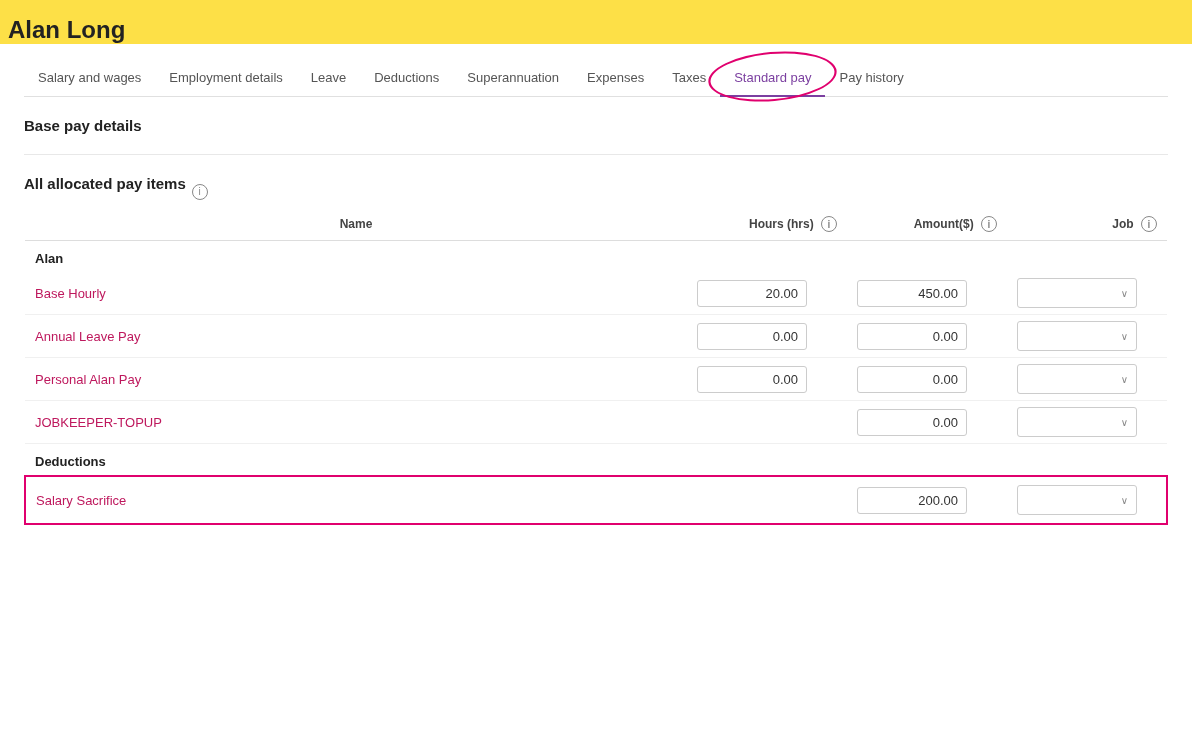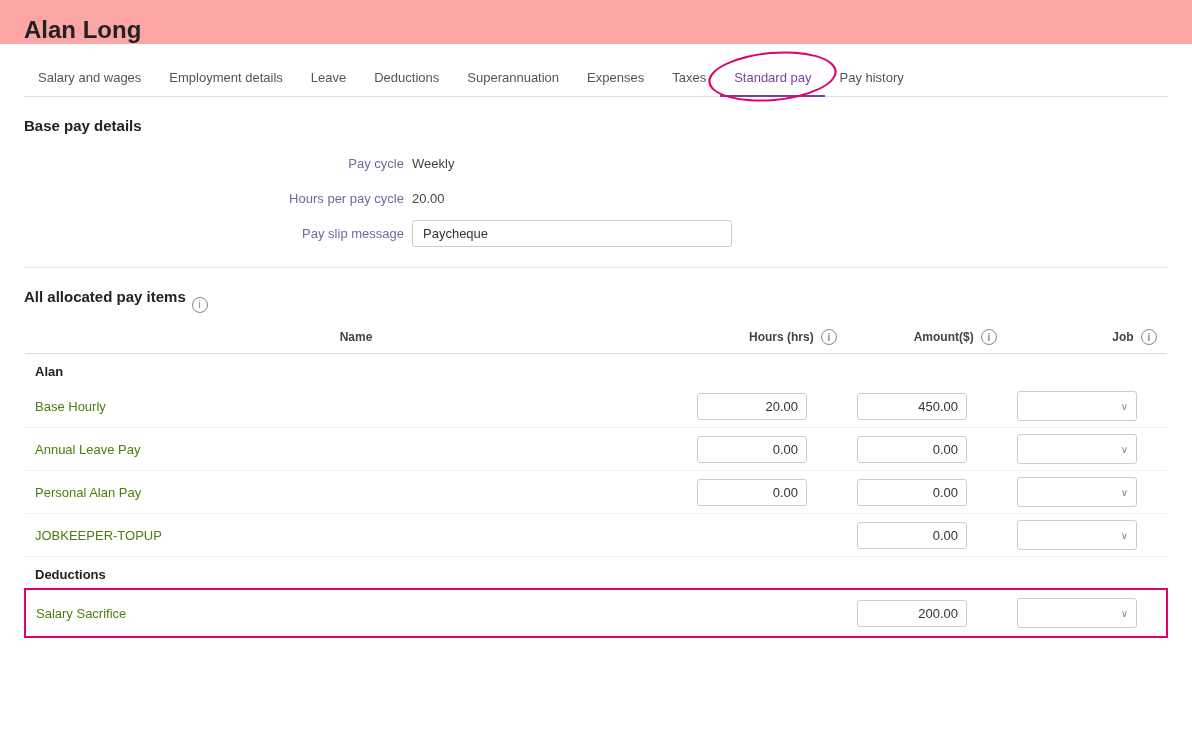--- a/index.html
+++ b/index.html
@@ -1,18 +1,18 @@
 <!DOCTYPE html>
 <html><head>
   <meta charset="utf-8">
   <style>
     * { box-sizing: border-box; margin: 0; padding: 0; }
     body { font-family: Arial, sans-serif; background: #f0f0f0; font-size: 14px; color: #333; }
     .page { background: #fff; max-width: 1192px; min-height: 750px; margin: 0 auto; }
-    .page-header { padding: 16px 24px 0; background: #fca5a5; }
+    .page-header { padding: 16px 8px 0; background: #fde047; }
     .page-title { font-size: 24px; font-weight: 600; color: #222; margin-bottom: 12px; }
     .top-tabs { display: flex; gap: 0; border-bottom: 1px solid #ddd; }
     .top-tab { padding: 10px 16px; font-size: 14px; color: #555; cursor: pointer; border-bottom: 2px solid transparent; margin-bottom: -1px; text-decoration: none; }
     .top-tab.active { color: #7b3fa0; border-bottom: 2px solid #7b3fa0; font-weight: 500; }
     .content-area { padding: 0 24px 24px; background: #fff; }
     .sub-tabs { display: flex; gap: 0; border-bottom: 1px solid #e0e0e0; padding-top: 4px; flex-wrap: wrap; }
     .sub-tab { padding: 10px 14px; font-size: 13px; color: #555; cursor: pointer; white-space: nowrap; border-bottom: 2px solid transparent; margin-bottom: -1px; }
     .sub-tab.active { color: #7b3fa0; font-weight: 500; border-bottom: 2px solid #7b3fa0; }
     .sub-tab.circled { position: relative; }
     .circle-annotation {
@@ -35,21 +35,21 @@
     .section-title-row { display: flex; align-items: center; gap: 6px; }
     .info-icon { display: inline-flex; align-items: center; justify-content: center; width: 16px; height: 16px; border: 1px solid #888; border-radius: 50%; font-size: 10px; color: #888; cursor: pointer; }
     .pay-items-table { width: 100%; border-collapse: collapse; }
     .pay-items-table th { font-size: 12px; color: #444; font-weight: 600; padding: 8px 10px; text-align: center; border-bottom: 1px solid #ddd; }
     .pay-items-table th.right { text-align: right; }
     .col-hours { width: 160px; }
     .col-amount { width: 160px; }
     .col-job { width: 160px; }
     .group-row td { font-weight: 600; font-size: 13px; padding: 10px 10px 6px; color: #222; border-top: 1px solid #eee; }
     .item-row td { padding: 6px 10px; border-bottom: 1px solid #f0f0f0; }
-    .item-name { color: #4d7c0f; font-size: 13px; cursor: pointer; }
+    .item-name { color: #be185d; font-size: 13px; cursor: pointer; }
     .num-input { border: 1px solid #ccc; border-radius: 3px; padding: 5px 8px; font-size: 13px; text-align: right; width: 110px; color: #333; }
     .job-select-wrapper { display: flex; align-items: center; border: 1px solid #ccc; border-radius: 3px; background: #fff; width: 120px; height: 30px; padding: 0 8px; }
     .job-select-wrapper .chevron { margin-left: auto; font-size: 10px; color: #888; }
     .deductions-group { margin-top: 0; }
     .salary-sacrifice-row { border: 2px solid #e0006e; border-radius: 3px; }
     .salary-sacrifice-row td { padding: 8px 10px; }
   </style>
 </head>
 <body>
 
@@ -69,32 +69,20 @@
       <div class="sub-tab">Taxes</div>
       <div class="sub-tab active circled">
         <span>Standard pay</span>
         <div class="circle-annotation"></div>
       </div>
       <div class="sub-tab">Pay history</div>
     </div>
 
     <div class="section">
       <div class="section-title">Base pay details</div>
-      <div class="base-pay-grid">
-        <div class="field-label">Pay cycle</div>
-        <div class="field-value">Weekly</div>
-
-        <div class="field-label">Hours per pay cycle</div>
-        <div class="field-value">20.00</div>
-
-        <div class="field-label">Pay slip message</div>
-        <div>
-          <input class="field-input" type="text" value="Paycheque" style="">
-        </div>
-      </div>
     </div>
 
     <hr class="divider">
 
     <div class="section">
       <div class="section-title-row">
         <span class="section-title">All allocated pay items</span>
         <span class="info-icon">i</span>
       </div>
 

